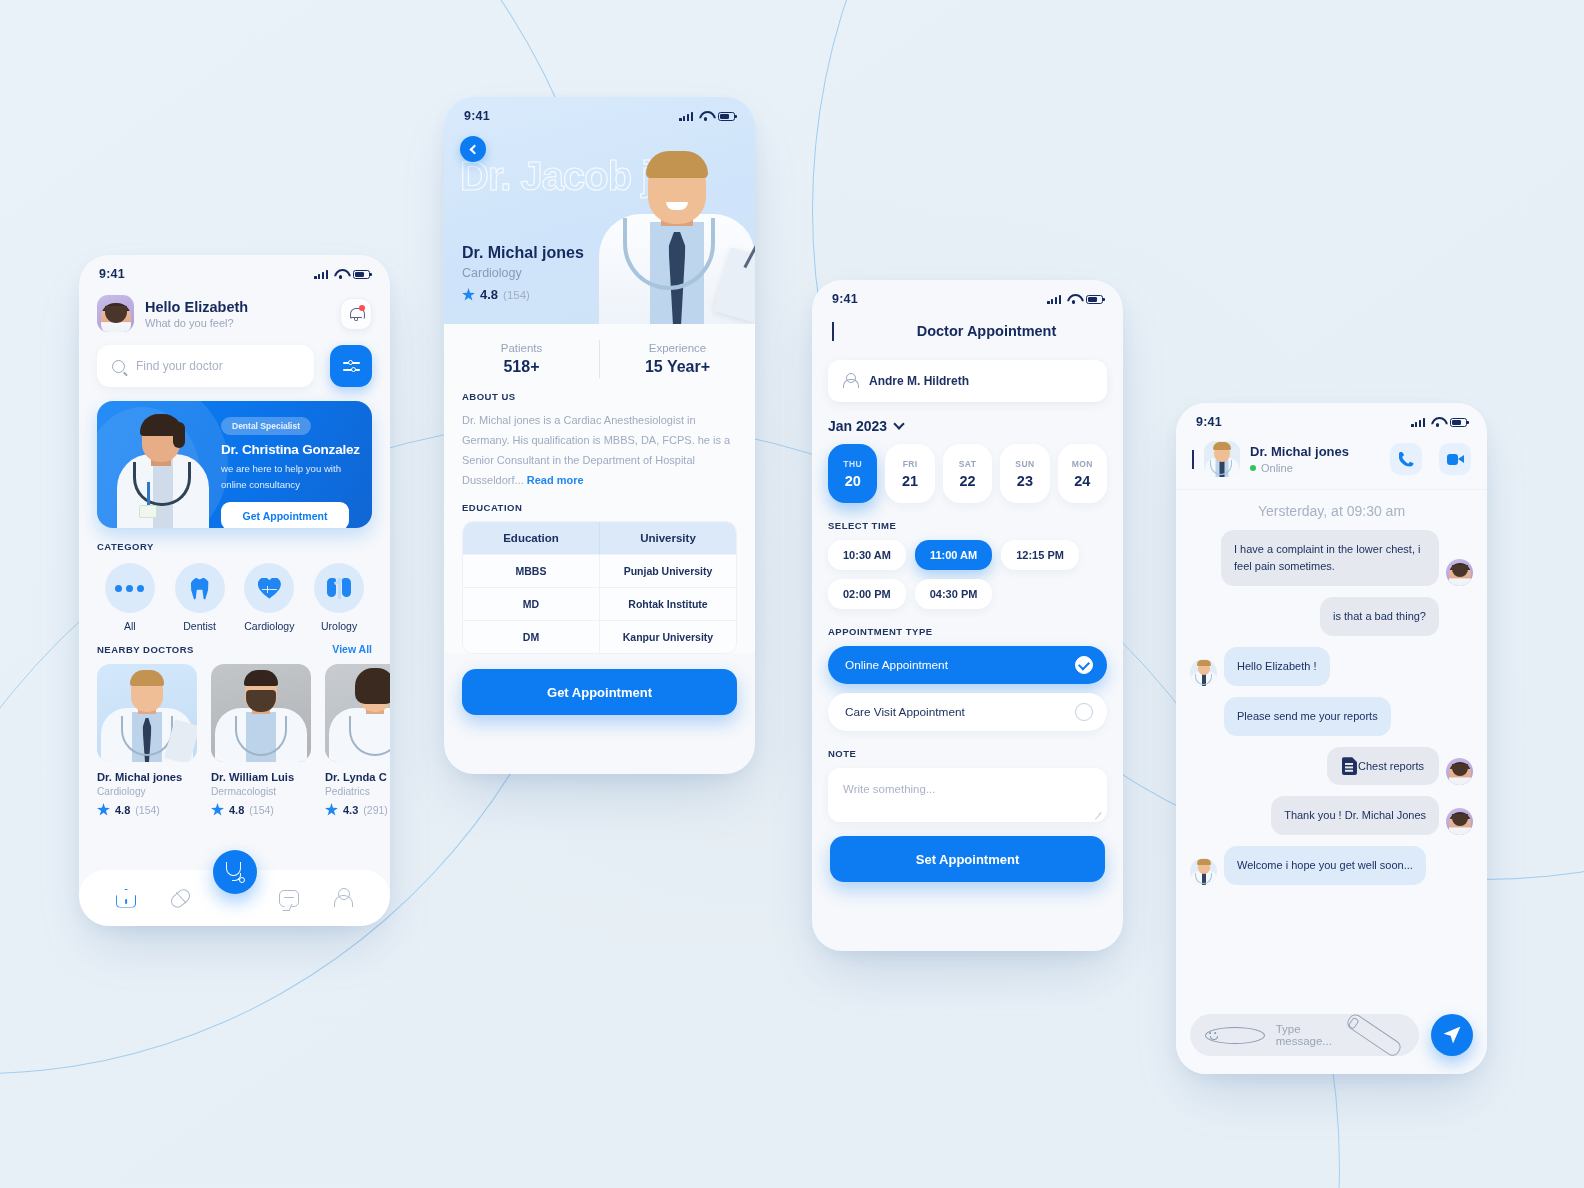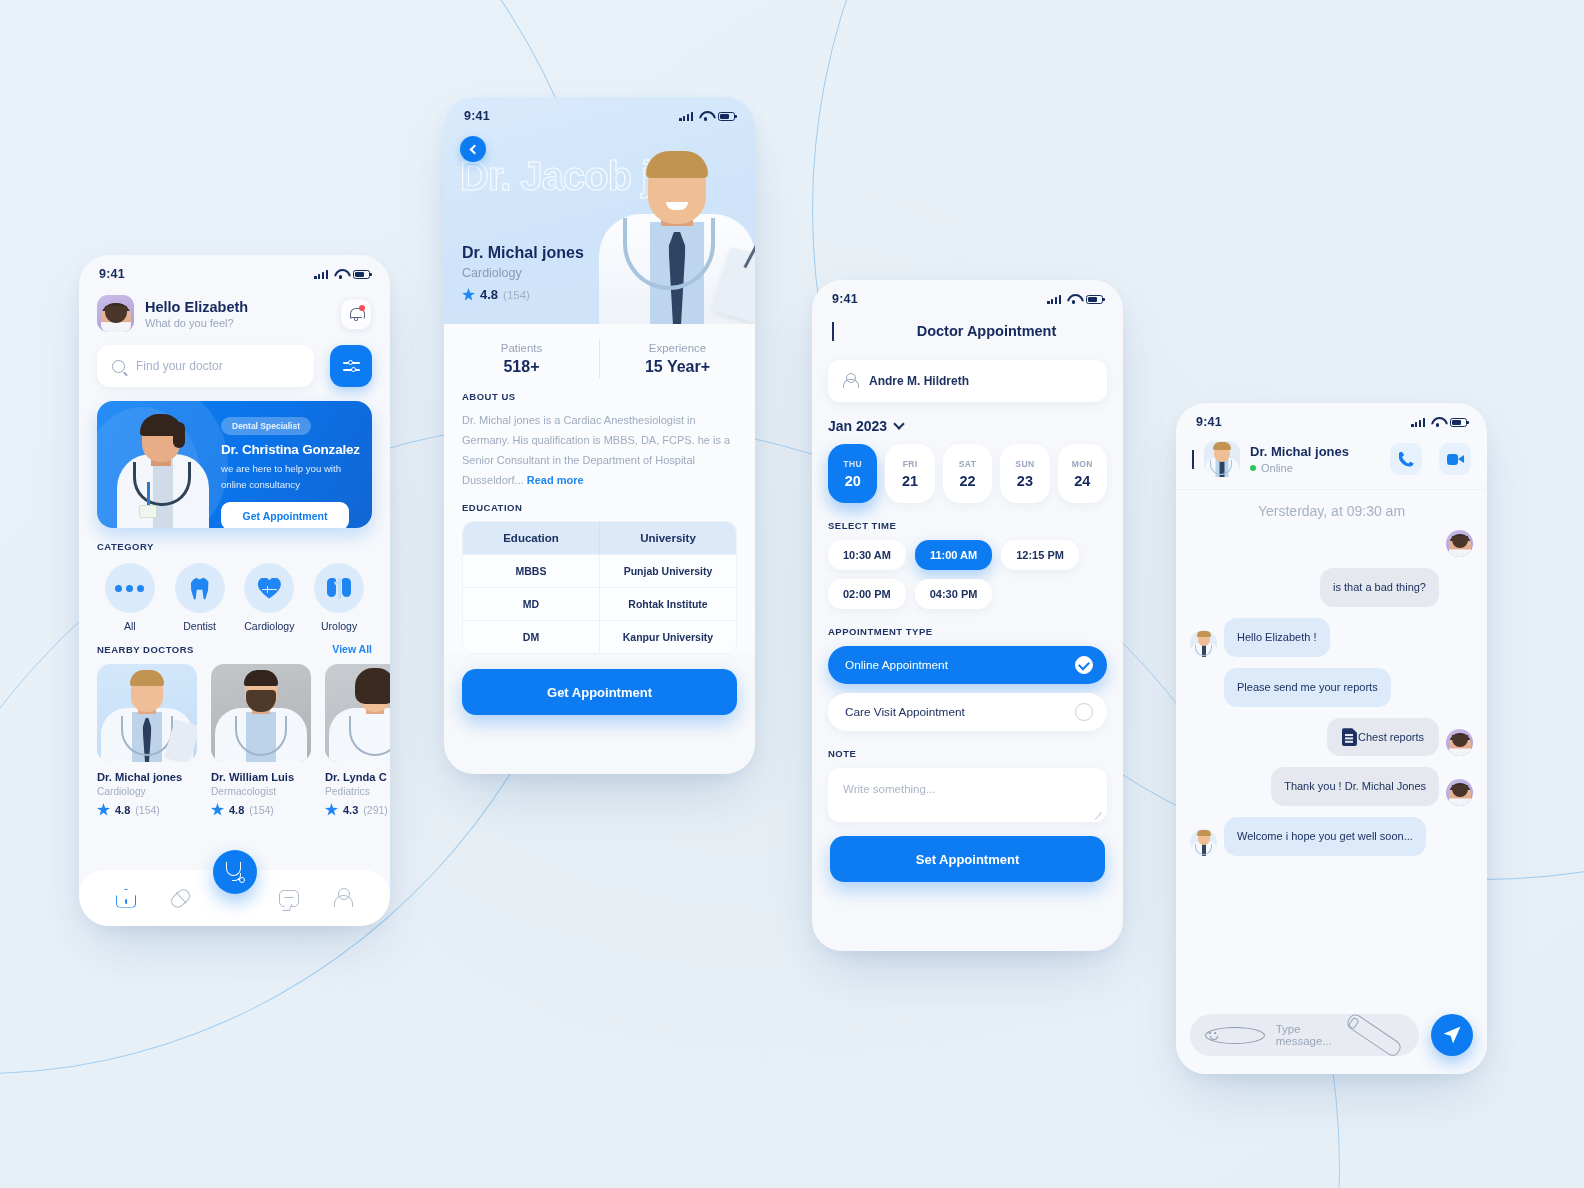--- a/index.html
+++ b/index.html
@@ -780,20 +780,21 @@
     </div>
     <div class="ch-btn">
       <span class="vid-ico"></span>
     </div>
   </div>
 
   <div class="ch-body">
     <div class="ch-date">Yersterday, at 09:30 am</div>
 
     <div class="msg-row right">
+      <div class="bub grey">I have a complaint in the lower chest, i feel pain sometimes.</div>
       <div class="m-av user">
             <div class="face"></div>
           </div>
     </div>
 
     <div class="msg-row right" style="padding-right:34px">
       <div class="bub grey">is that a bad thing?</div>
     </div>
 
     <div class="msg-row">

